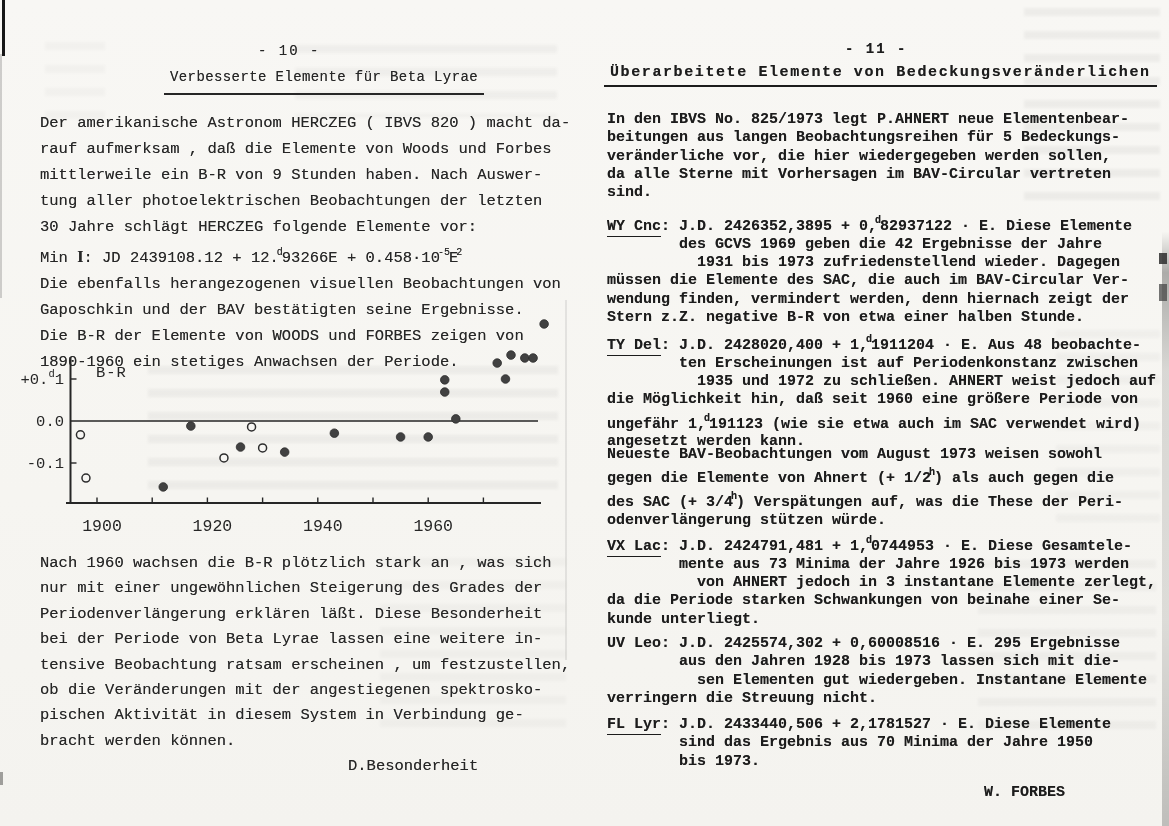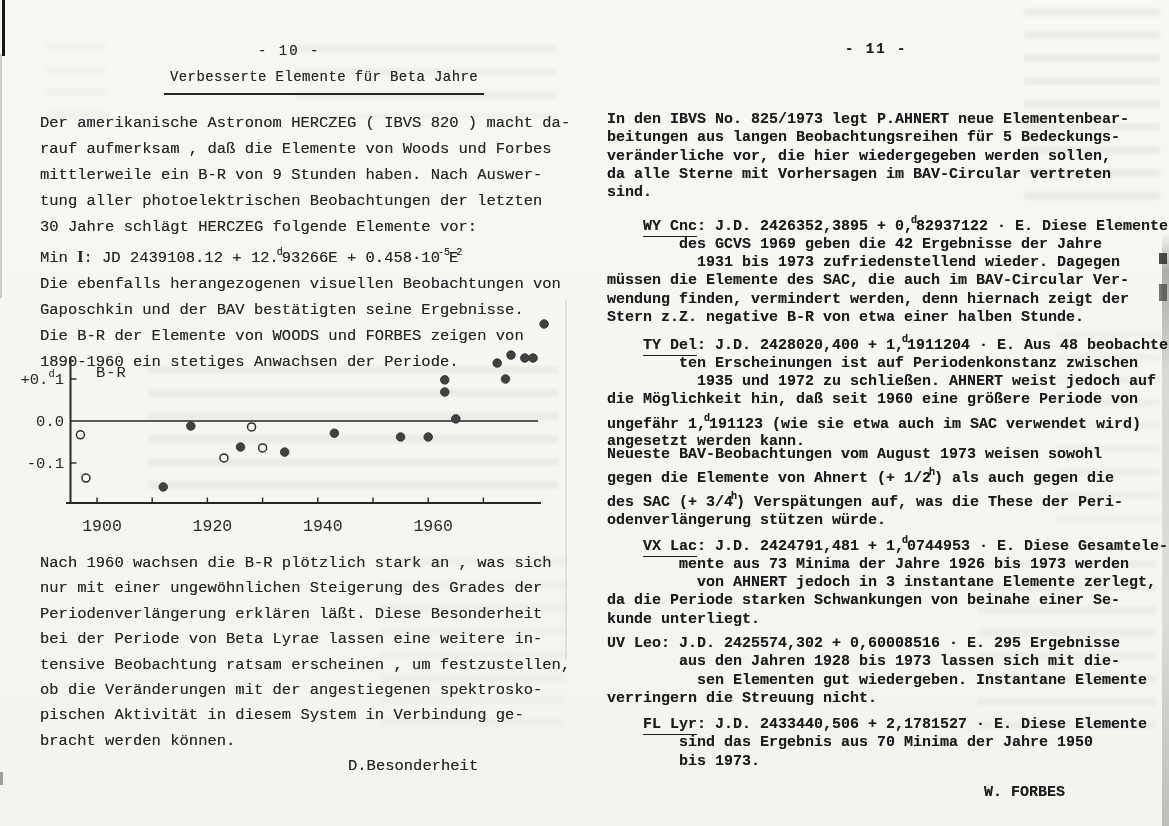--- a/index.html
+++ b/index.html
@@ -13,21 +13,21 @@
   .abs{position:absolute;white-space:pre;}
   .tl{white-space:pre;}
   
   #page10{font:400 15.5px/26px "Liberation Mono","DejaVu Sans Mono",monospace;color:#262626;text-shadow:0 0 .4px rgba(30,30,30,.55);}
   
   #page11{font:700 15px/18.3px "Liberation Mono","DejaVu Sans Mono",monospace;color:#1c1c1c;text-shadow:0 0 .3px rgba(20,20,20,.5);}
   .pagenum{font-size:14px;letter-spacing:2px;}
   .title-u{border-bottom:2px solid currentColor;padding:0 6px 3px 6px;}
   #lp-title{font-size:14px;letter-spacing:.4px;font-weight:400;}
   #rp-title{font-size:15px;letter-spacing:1.6px;font-weight:700;}
-  .s-u{border-bottom:1.8px solid currentColor;padding-bottom:1px;margin-left:36px;}
+  .s-u{border-bottom:1.8px solid currentColor;padding-bottom:1px;}
   .s-sup{font-size:10px;vertical-align:6.5px;margin:0 -1px 0 -2px;letter-spacing:0;}
   .s-b{font-weight:700;font-family:"Liberation Serif",serif;font-size:16px;}
   .sig{white-space:pre;}
   
   #chart-svg{position:absolute;inset:0;z-index:3;pointer-events:none;}
   
   .artifact{position:absolute;z-index:4;pointer-events:none;}
   .smudge{position:absolute;z-index:1;pointer-events:none;filter:blur(1.6px);
     background:repeating-linear-gradient(180deg,rgba(95,95,95,.55) 0 8px,transparent 8px 23px);}
 </style>
@@ -39,31 +39,32 @@
   <div class="smudge" style="left:295px;top:45px;width:262px;height:72px;opacity:.10;"></div>
   <div class="smudge" style="left:45px;top:42px;width:60px;height:86px;opacity:.07;"></div>
   <div class="smudge" style="left:148px;top:366px;width:410px;height:138px;opacity:.12;"></div>
   <div class="smudge" style="left:380px;top:558px;width:186px;height:172px;opacity:.07;"></div>
   <div class="smudge" style="left:1024px;top:8px;width:136px;height:202px;opacity:.13;"></div>
   <div class="smudge" style="left:1056px;top:330px;width:104px;height:204px;opacity:.08;"></div>
   <div class="smudge" style="left:978px;top:560px;width:178px;height:182px;opacity:.09;"></div>
 
   <section class="page" id="page10">
     <div class="abs pagenum" style="left:258px;top:38px;">- 10 -</div>
-    <div class="abs title-u" id="lp-title" style="left:164px;top:64px;">Verbesserte Elemente für Beta Jahre</div>
+    <div class="abs title-u" id="lp-title" style="left:164px;top:64px;">Verbesserte Elemente für Beta Lyrae</div>
 
     <div class="abs" style="left:40px;top:110px;"><div class="tl" style="line-height: 26px;"><span>Der amerikanische Astronom HERCZEG ( IBVS 820 ) macht da-</span></div><div class="tl" style="line-height: 26px;"><span>rauf aufmerksam , daß die Elemente von Woods und Forbes</span></div><div class="tl" style="line-height: 26px;"><span>mittlerweile ein B-R von 9 Stunden haben. Nach Auswer-</span></div><div class="tl" style="line-height: 26px;"><span>tung aller photoelektrischen Beobachtungen der letzten</span></div><div class="tl" style="line-height: 26px;"><span>30 Jahre schlägt HERCZEG folgende Elemente vor:</span></div><div class="tl" style="line-height: 26px;"><span>Min </span><span class="s-b">I</span><span>: JD 2439108.12 + 12.</span><span class="s-sup">d</span><span>93266E + 0.458·10</span><span class="s-sup">-5</span><span>E</span><span class="s-sup">2</span></div><div class="tl" style="line-height: 26px;"><span>Die ebenfalls herangezogenen visuellen Beobachtungen von</span></div><div class="tl" style="line-height: 26px;"><span>Gaposchkin und der BAV bestätigten seine Ergebnisse.</span></div><div class="tl" style="line-height: 26px;"><span>Die B-R der Elemente von WOODS und FORBES zeigen von</span></div><div class="tl" style="line-height: 26px;"><span>1890-1960 ein stetiges Anwachsen der Periode.</span></div></div>
 
     <div class="abs" style="left:40px;top:551px;"><div class="tl" style="line-height: 25.4px;"><span>Nach 1960 wachsen die B-R plötzlich stark an , was sich</span></div><div class="tl" style="line-height: 25.4px;"><span>nur mit einer ungewöhnlichen Steigerung des Grades der</span></div><div class="tl" style="line-height: 25.4px;"><span>Periodenverlängerung erklären läßt. Diese Besonderheit</span></div><div class="tl" style="line-height: 25.4px;"><span>bei der Periode von Beta Lyrae lassen eine weitere in-</span></div><div class="tl" style="line-height: 25.4px;"><span>tensive Beobachtung ratsam erscheinen , um festzustellen,</span></div><div class="tl" style="line-height: 25.4px;"><span>ob die Veränderungen mit der angestiegenen spektrosko-</span></div><div class="tl" style="line-height: 25.4px;"><span>pischen Aktivität in diesem System in Verbindung ge-</span></div><div class="tl" style="line-height: 25.4px;"><span>bracht werden können.</span></div></div>
 
     <div class="abs sig" style="left:348px;top:753px;">D.Besonderheit</div>
   </section>
 
   <section class="page" id="page11">
     <div class="abs pagenum" style="left:845px;top:40px;text-align:center;">- 11 -</div>
+    <div class="abs title-u" id="rp-title" style="left:604px;top:64px;">Überarbeitete Elemente von Bedeckungsveränderlichen</div>
 
     <div class="abs" style="left:607px;top:111px;"><div class="tl" style="line-height: 18.3px;"><span>In den IBVS No. 825/1973 legt P.AHNERT neue Elementenbear-</span></div><div class="tl" style="line-height: 18.3px;"><span>beitungen aus langen Beobachtungsreihen für 5 Bedeckungs-</span></div><div class="tl" style="line-height: 18.3px;"><span>veränderliche vor, die hier wiedergegeben werden sollen,</span></div><div class="tl" style="line-height: 18.3px;"><span>da alle Sterne mit Vorhersagen im BAV-Circular vertreten</span></div><div class="tl" style="line-height: 18.3px;"><span>sind.</span></div></div>
     <div class="abs" style="left:607px;top:212px;"><div class="tl" style="line-height: 18.3px;"><span class="s-u">WY Cnc</span><span>: J.D. 2426352,3895 + 0,</span><span class="s-sup">d</span><span>82937122 · E. Diese Elemente</span></div><div class="tl" style="line-height: 18.3px;"><span>        des GCVS 1969 geben die 42 Ergebnisse der Jahre</span></div><div class="tl" style="line-height: 18.3px;"><span>          1931 bis 1973 zufriedenstellend wieder. Dagegen</span></div><div class="tl" style="line-height: 18.3px;"><span>müssen die Elemente des SAC, die auch im BAV-Circular Ver-</span></div><div class="tl" style="line-height: 18.3px;"><span>wendung finden, vermindert werden, denn hiernach zeigt der</span></div><div class="tl" style="line-height: 18.3px;"><span>Stern z.Z. negative B-R von etwa einer halben Stunde.</span></div></div>
     <div class="abs" style="left:607px;top:331px;"><div class="tl" style="line-height: 18.3px;"><span class="s-u">TY Del</span><span>: J.D. 2428020,400 + 1,</span><span class="s-sup">d</span><span>1911204 · E. Aus 48 beobachte-</span></div><div class="tl" style="line-height: 18.3px;"><span>        ten Erscheinungen ist auf Periodenkonstanz zwischen</span></div><div class="tl" style="line-height: 18.3px;"><span>          1935 und 1972 zu schließen. AHNERT weist jedoch auf</span></div><div class="tl" style="line-height: 18.3px;"><span>die Möglichkeit hin, daß seit 1960 eine größere Periode von</span></div><div class="tl" style="line-height: 18.3px;"><span>ungefähr 1,</span><span class="s-sup">d</span><span>191123 (wie sie etwa auch im SAC verwendet wird)</span></div><div class="tl" style="line-height: 18.3px;"><span>angesetzt werden kann.</span></div></div>
     <div class="abs" style="left:607px;top:446px;"><div class="tl" style="line-height: 18.3px;"><span>Neueste BAV-Beobachtungen vom August 1973 weisen sowohl</span></div><div class="tl" style="line-height: 18.3px;"><span>gegen die Elemente von Ahnert (+ 1/2</span><span class="s-sup">h</span><span>) als auch gegen die</span></div><div class="tl" style="line-height: 18.3px;"><span>des SAC (+ 3/4</span><span class="s-sup">h</span><span>) Verspätungen auf, was die These der Peri-</span></div><div class="tl" style="line-height: 18.3px;"><span>odenverlängerung stützen würde.</span></div></div>
     <div class="abs" style="left:607px;top:532px;"><div class="tl" style="line-height: 18.3px;"><span class="s-u">VX Lac</span><span>: J.D. 2424791,481 + 1,</span><span class="s-sup">d</span><span>0744953 · E. Diese Gesamtele-</span></div><div class="tl" style="line-height: 18.3px;"><span>        mente aus 73 Minima der Jahre 1926 bis 1973 werden</span></div><div class="tl" style="line-height: 18.3px;"><span>          von AHNERT jedoch in 3 instantane Elemente zerlegt,</span></div><div class="tl" style="line-height: 18.3px;"><span>da die Periode starken Schwankungen von beinahe einer Se-</span></div><div class="tl" style="line-height: 18.3px;"><span>kunde unterliegt.</span></div></div>
     <div class="abs" style="left:607px;top:635px;"><div class="tl" style="line-height: 18.3px;"><span>UV Leo: J.D. 2425574,302 + 0,60008516 · E. 295 Ergebnisse</span></div><div class="tl" style="line-height: 18.3px;"><span>        aus den Jahren 1928 bis 1973 lassen sich mit die-</span></div><div class="tl" style="line-height: 18.3px;"><span>          sen Elementen gut wiedergeben. Instantane Elemente</span></div><div class="tl" style="line-height: 18.3px;"><span>verringern die Streuung nicht.</span></div></div>
     <div class="abs" style="left:607px;top:716px;"><div class="tl" style="line-height: 18.3px;"><span class="s-u">FL Lyr</span><span>: J.D. 2433440,506 + 2,1781527 · E. Diese Elemente</span></div><div class="tl" style="line-height: 18.3px;"><span>        sind das Ergebnis aus 70 Minima der Jahre 1950</span></div><div class="tl" style="line-height: 18.3px;"><span>        bis 1973.</span></div></div>
 
     <div class="abs sig" style="left:984px;top:784px;">W. FORBES</div>

